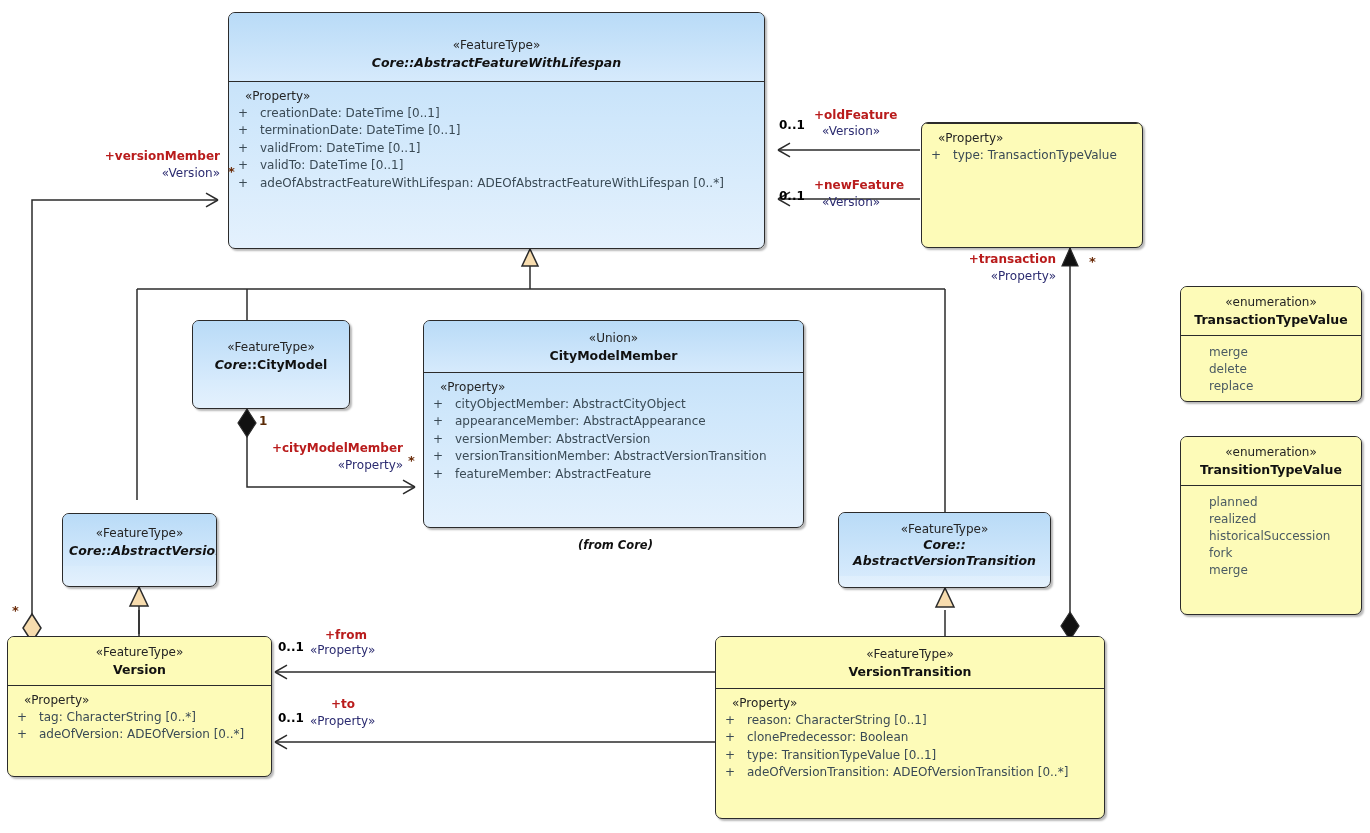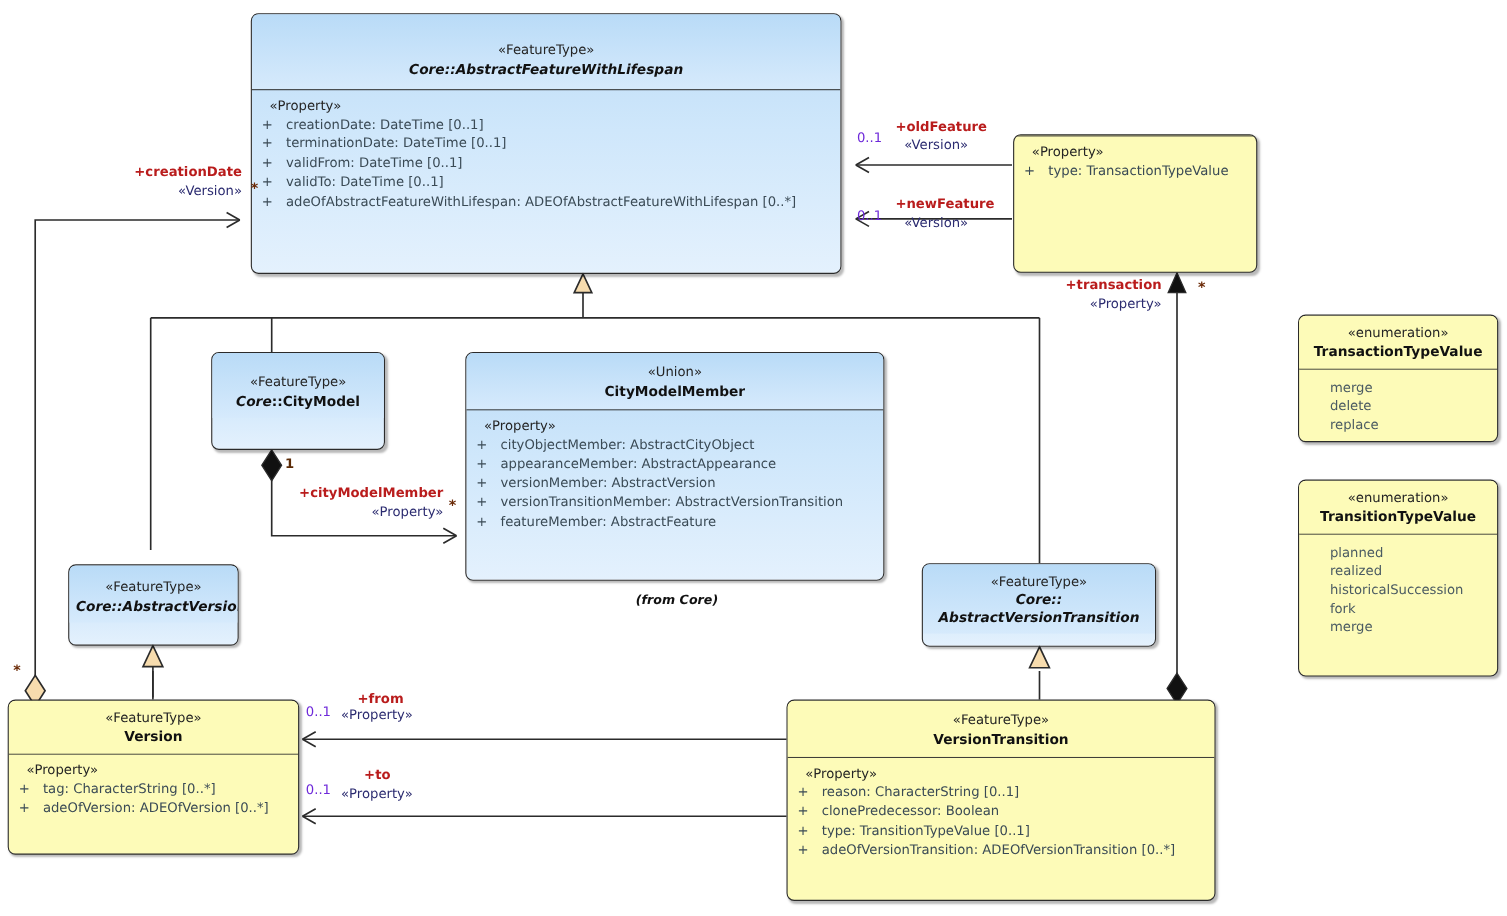--- a/index.html
+++ b/index.html
@@ -48,21 +48,21 @@
   }
   .prop .plus{width:22px;flex:0 0 22px;text-align:left;padding-left:3px;color:#3a4a55;}
   .prop .ptext{flex:1 1 auto;}
   .enumitem{font-size:12px;color:#4a5a62;line-height:17px;padding-left:22px;white-space:nowrap;}
 
   
   .ann{
     position:absolute;font-size:12px;color:#2b2b70;line-height:15px;z-index:6;white-space:nowrap;
   }
   .ann.bold{font-weight:bold;color:#b91c1c;}
-  .ann.mult{color:#6d28d9;font-weight:normal;}
+  .ann.mult{color:#000000;font-weight:bold;}
   .ann.dot{color:#6b2b08;font-weight:bold;font-size:13px;}
   .ann.num{color:#5a2a06;font-weight:bold;}
   .ann.note{font-style:italic;font-weight:bold;color:#111;font-size:11.5px;}
   .ann.right{text-align:right;}
 </style>
 </head>
 <body>
 
 <div id="canvas">
 
@@ -279,21 +279,21 @@
     <div class="sep"></div>
     <div class="body" style="padding-top:8px;">
       <div class="enumitem">planned</div>
       <div class="enumitem">realized</div>
       <div class="enumitem">historicalSuccession</div>
       <div class="enumitem">fork</div>
       <div class="enumitem">merge</div>
     </div>
   </div>
 
-  <div class="ann bold right" style="left:60px;top:149px;width:160px;">+creationDate</div>
+  <div class="ann bold right" style="left:60px;top:149px;width:160px;">+versionMember</div>
   <div class="ann right" style="left:60px;top:166px;width:160px;">«Version»</div>
   <div class="ann dot" style="left:228px;top:164px;">*</div>
 
   <div class="ann bold" style="left:814px;top:108px;">+oldFeature</div>
   <div class="ann" style="left:822px;top:124px;">«Version»</div>
   <div class="ann mult" style="left:779px;top:118px;">0..1</div>
 
   <div class="ann bold" style="left:814px;top:178px;">+newFeature</div>
   <div class="ann" style="left:822px;top:195px;">«Version»</div>
   <div class="ann mult" style="left:779px;top:189px;">0..1</div>

